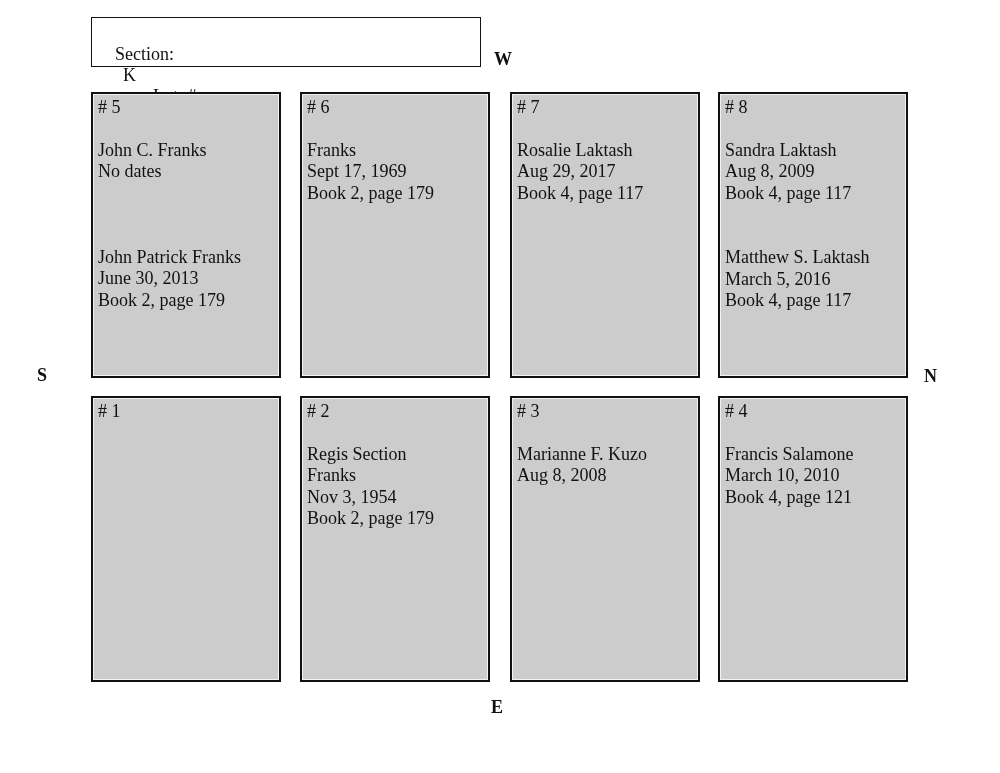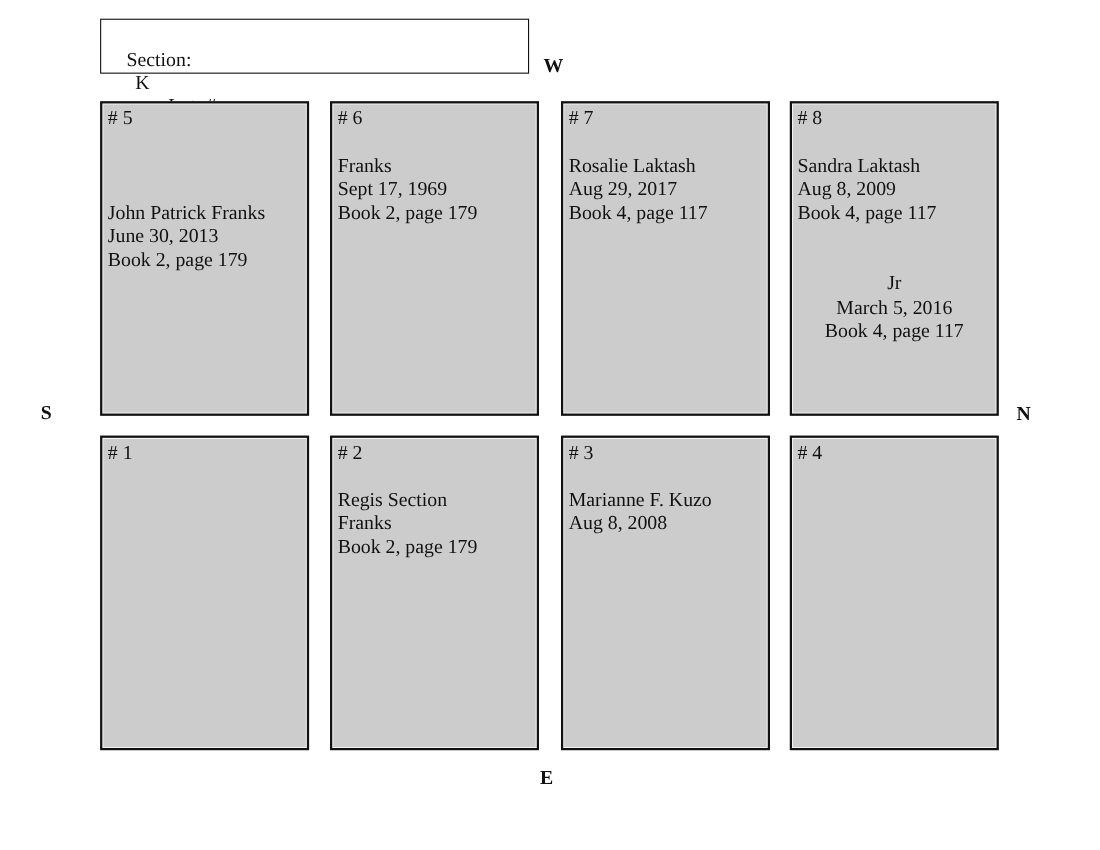--- a/index.html
+++ b/index.html
@@ -9,21 +9,21 @@
                   border: 1.5px solid #111; box-sizing: border-box; background: #fff; }
     .header-text { position: absolute; left: 5px; top: 5px; font-size: 18px; white-space: pre; }
     .header-text span { display: inline-block; font-family: Liberation Serif, serif; }
     .lot-label { margin-left: 38px; }
     .compass { position: absolute; font-weight: bold; font-size: 18px; }
     .grave { position: absolute; width: 190px; height: 286px; box-sizing: border-box;
              background: #cccccc; border: 2.5px solid #111; outline: none;
              box-shadow: inset 0 0 0 1px #f2f2f2; padding: 3px 5px; font-size: 18px; line-height: 21.5px; }
     .grave .num { display: block; margin-bottom: 21px; }
     .entry { display: block; }
-    .entry + .entry { margin-top: 43px; text-align: center; }
+    .entry + .entry { margin-top: 43px; }
     .line { display: block; }
   </style>
 </head>
 <body>
 
 <div class="header-box">
   <div class="header-text">
     <span>Section:</span>
     <span style="margin-left:8px">K</span>
     <span class="lot-label">Lot: #</span>
@@ -31,20 +31,24 @@
   </div>
 </div>
 
 <div class="compass" style="left:494px;top:49px;">W</div>
 <div class="compass" style="left:491px;top:697px;">E</div>
 <div class="compass" style="left:37px;top:365px;">S</div>
 <div class="compass" style="left:924px;top:366px;">N</div>
 
 <div class="grave" style="left:91px;top:92px;">
   <span class="num"># 5</span>
+  <span class="entry">
+    <span class="line">John C. Franks</span>
+    <span class="line">No dates</span>
+  </span>
   <span class="entry" style="margin-top:64px;">
     <span class="line">John Patrick Franks</span>
     <span class="line">June 30, 2013</span>
     <span class="line">Book 2, page 179</span>
   </span>
 </div>
 
 <div class="grave" style="left:300px;top:92px;">
   <span class="num"># 6</span>
   <span class="entry">
@@ -64,42 +68,48 @@
 </div>
 
 <div class="grave" style="left:718px;top:92px;">
   <span class="num"># 8</span>
   <span class="entry">
     <span class="line">Sandra Laktash</span>
     <span class="line">Aug 8, 2009</span>
     <span class="line">Book 4, page 117</span>
   </span>
   <span class="entry">
-    <span class="line">Jr</span>
+    <span class="line">Matthew S. Laktash</span>
     <span class="line">March 5, 2016</span>
     <span class="line">Book 4, page 117</span>
   </span>
 </div>
 
 <div class="grave" style="left:91px;top:396px;">
   <span class="num"># 1</span>
 </div>
 
 <div class="grave" style="left:300px;top:396px;">
   <span class="num"># 2</span>
   <span class="entry">
     <span class="line">Regis Section</span>
     <span class="line">Franks</span>
+    <span class="line">Nov 3, 1954</span>
     <span class="line">Book 2, page 179</span>
   </span>
 </div>
 
 <div class="grave" style="left:510px;top:396px;">
   <span class="num"># 3</span>
   <span class="entry">
     <span class="line">Marianne F. Kuzo</span>
     <span class="line">Aug 8, 2008</span>
   </span>
 </div>
 
 <div class="grave" style="left:718px;top:396px;">
   <span class="num"># 4</span>
+  <span class="entry">
+    <span class="line">Francis Salamone</span>
+    <span class="line">March 10, 2010</span>
+    <span class="line">Book 4, page 121</span>
+  </span>
 </div>
 
 </body></html>

